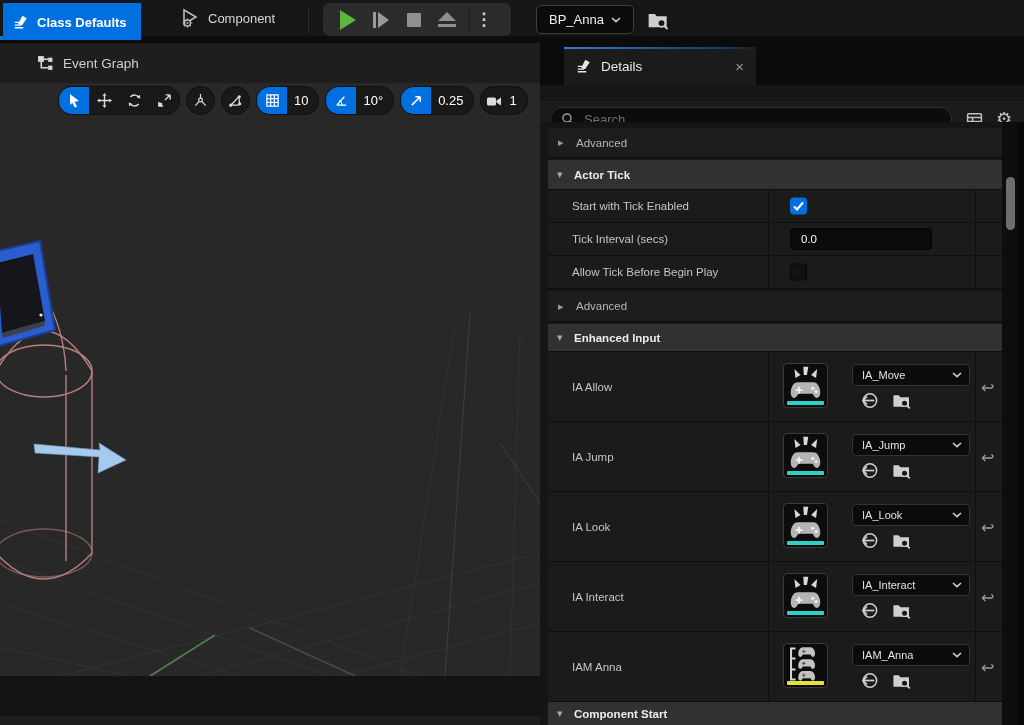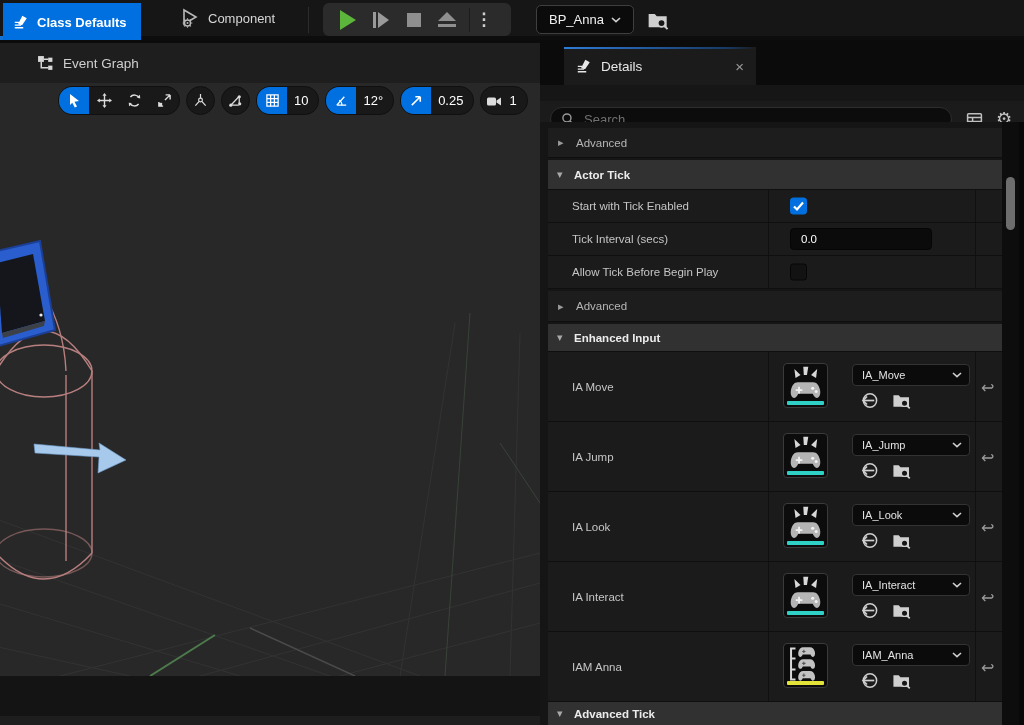--- a/index.html
+++ b/index.html
@@ -330,21 +330,21 @@
         <span class="val">10</span>
       </div>
 
       <div class="pill">
         <div class="seg active">
           <svg width="15" height="15" viewBox="0 0 16 16">
             <path d="M3 13h10M3 13l8-9" stroke="#fff" stroke-width="1.4" fill="none"></path>
             <path d="M8.5 13a6 6 0 0 0-3-5.2" stroke="#fff" stroke-width="1.2" fill="none"></path>
           </svg>
         </div>
-        <span class="val">12°</span>
+        <span class="val">10°</span>
       </div>
 
       <div class="pill">
         <div class="seg active">
           <svg width="15" height="15" viewBox="0 0 16 16">
             <path d="M3 13L12 4M12 4H6.8M12 4v5.2" fill="none" stroke="#fff" stroke-width="1.7"></path>
           </svg>
         </div>
         <span class="val">0.25</span>
       </div>
@@ -432,21 +432,21 @@
         <span class="arr">▸</span>
         <span class="lbl">Advanced</span>
       </div>
 
       <div class="row sect" style="top:202px;height:28px">
         <span class="arr">▾</span>
         <span class="lbl">Enhanced Input</span>
       </div>
 
       <div class="row prop iarow" style="top:230px;height:70px">
-        <span class="name">IA Move</span>
+        <span class="name">IA Allow</span>
         <div class="vline" style="left:220px"></div>
         <div class="thumb">
           <svg width="43" height="40" viewBox="0 0 36 36">
               <use href="#sym-pad"></use>
             </svg>
           <div class="uline"></div>
         </div>
         <div class="dropdown">
           <span>IA_Move</span>
           <svg width="10" height="6" style="color:#cfcfcf">
@@ -568,21 +568,21 @@
           <svg width="19" height="19" style="color:#cfcfcf">
               <use href="#sym-folder-search"></use>
             </svg>
         </div>
         <div class="vline" style="left:427px"></div>
         <span class="reset">↩</span>
       </div>
 
       <div class="row sect" style="top:580px;height:23px;border-bottom:none">
         <span class="arr">▾</span>
-        <span class="lbl">Advanced Tick</span>
+        <span class="lbl">Component Start</span>
       </div>
 
       <div class="scrolltrack">
         <div class="scrollthumb"></div>
       </div>
       <div class="rightedge"></div>
     </div>
   </div>
 </div>
 

